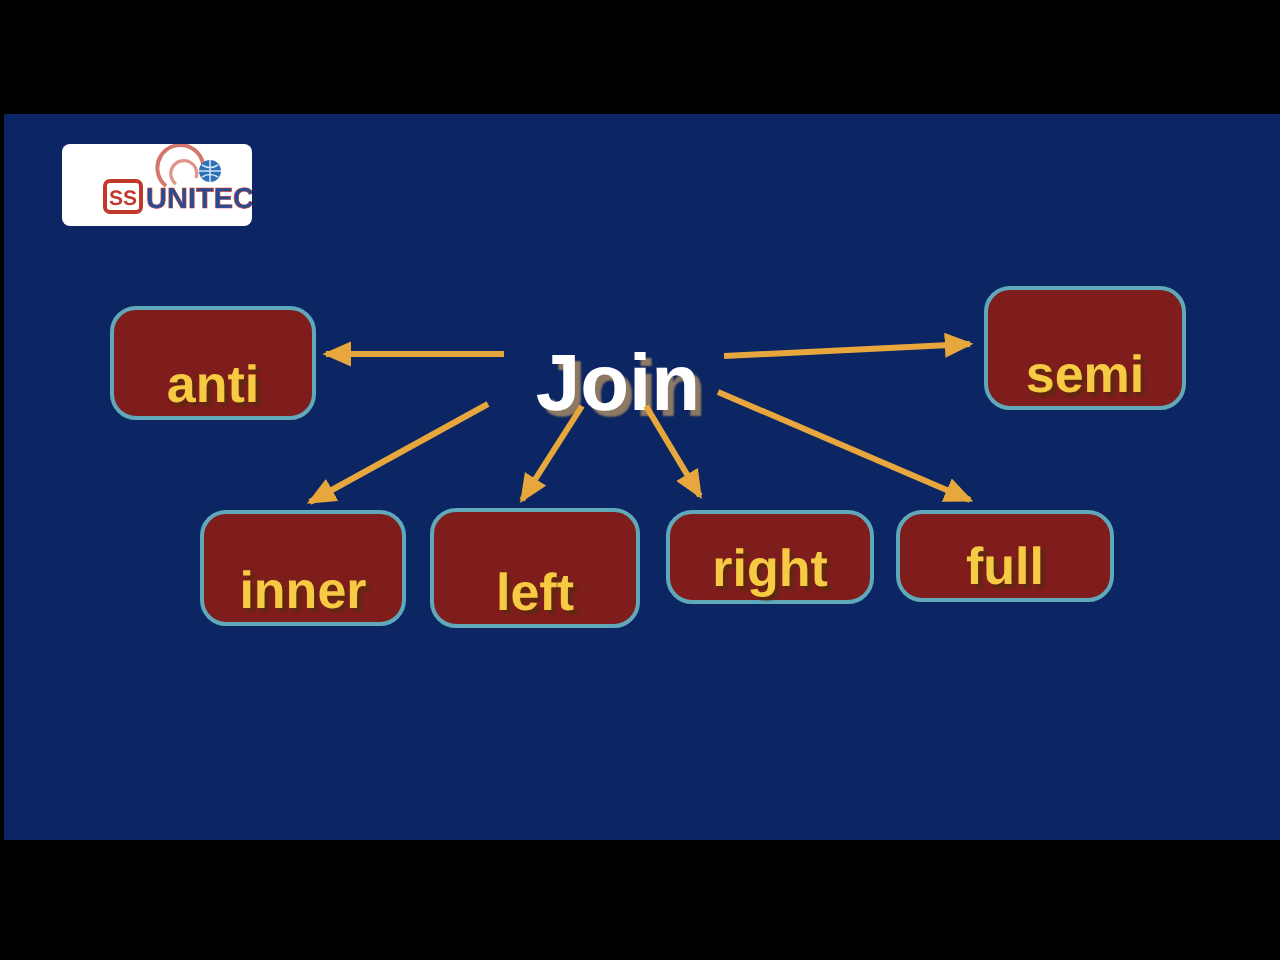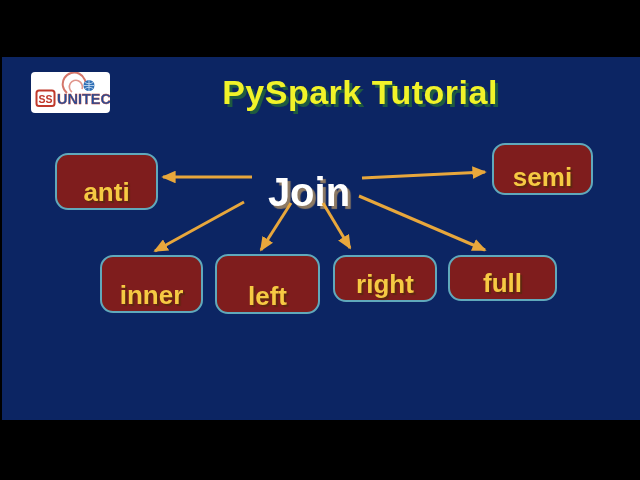--- a/index.html
+++ b/index.html
@@ -21,20 +21,21 @@
   .bar { position: absolute; left: 0; width: 640px; background: #000; }
   #bar-top { top: 0; height: 57px; }
   #bar-bottom { top: 420px; height: 60px; }
 
   
   #logo {
     position: absolute; left: 31px; top: 72px;
     width: 79px; height: 41px;
     background: #ffffff;
     border-radius: 4px;
+    padding-left: 16px;
   }
 
   
   #title {
     position: absolute; left: 160px; top: 70px;
     width: 400px; height: 44px;
     line-height: 44px;
     text-align: center;
     font-size: 34px; font-weight: bold;
     color: #f1f329;
@@ -59,21 +60,21 @@
     background: #7f1d1d;
     border: 2px solid #60a9bb;
     border-radius: 13px;
     box-sizing: border-box;
     display: flex; align-items: flex-end; justify-content: center;
     font-size: 26px; font-weight: bold;
     color: #f6ca43;
     text-shadow: 2px 2px 1px rgba(70,50,5,0.55);
   }
   #node-anti  { left: 55px;  top: 153px; width: 103px; height: 57px; }
-  #node-semi  { left: 492px; top: 143px; width: 101px; height: 52px; }
+  #node-semi  { left: 492px; top: 143px; width: 101px; height: 62px; }
   #node-inner { left: 100px; top: 255px; width: 103px; height: 58px; }
   #node-left  { left: 215px; top: 254px; width: 105px; height: 60px; }
   #node-right { left: 333px; top: 255px; width: 104px; height: 47px; }
   #node-full  { left: 448px; top: 255px; width: 109px; height: 46px; }
 
   #arrows {
     position: absolute; left: 0; top: 0;
     width: 640px; height: 480px;
     pointer-events: none;
   }
@@ -93,21 +94,20 @@
       <path d="M 36 21 A 11.5 11.5 0 1 1 54 16" fill="none" stroke="#d4766a" stroke-width="2"></path>
       <path d="M 41 20 A 6.5 6.5 0 1 1 51 17" fill="none" stroke="#e0958b" stroke-width="1.6"></path>
       <circle cx="58" cy="13.5" r="5.5" fill="#2f6fb5"></circle>
       <path d="M 52.5 13.5 h 11 M 58 8 v 11 M 54 10.5 c 2.5 1.6 5.5 1.6 8 0 M 54 16.5 c 2.5 -1.6 5.5 -1.6 8 0" fill="none" stroke="#cfe2f5" stroke-width="0.8"></path>
       <rect x="5.5" y="18.5" width="18" height="15.5" rx="2.5" fill="#ffffff" stroke="#c0392b" stroke-width="2"></rect>
       <text x="14.5" y="30.5" text-anchor="middle" font-family="Liberation Sans, sans-serif" font-size="10.5" font-weight="bold" fill="#c0392b">SS</text>
       <text x="26" y="32" font-family="Liberation Sans, sans-serif" font-size="14.5" font-weight="bold" fill="#1d4e9c" stroke="#c0392b" stroke-width="0.35">UNITECH</text>
     </svg>
   </div>
 
-  <div id="title">PySpark Tutorial</div>
 
   <div id="join">Join</div>
 
   <div id="node-anti" class="node">
     <span>anti</span>
   </div>
   <div id="node-semi" class="node">
     <span>semi</span>
   </div>
   <div id="node-inner" class="node">

